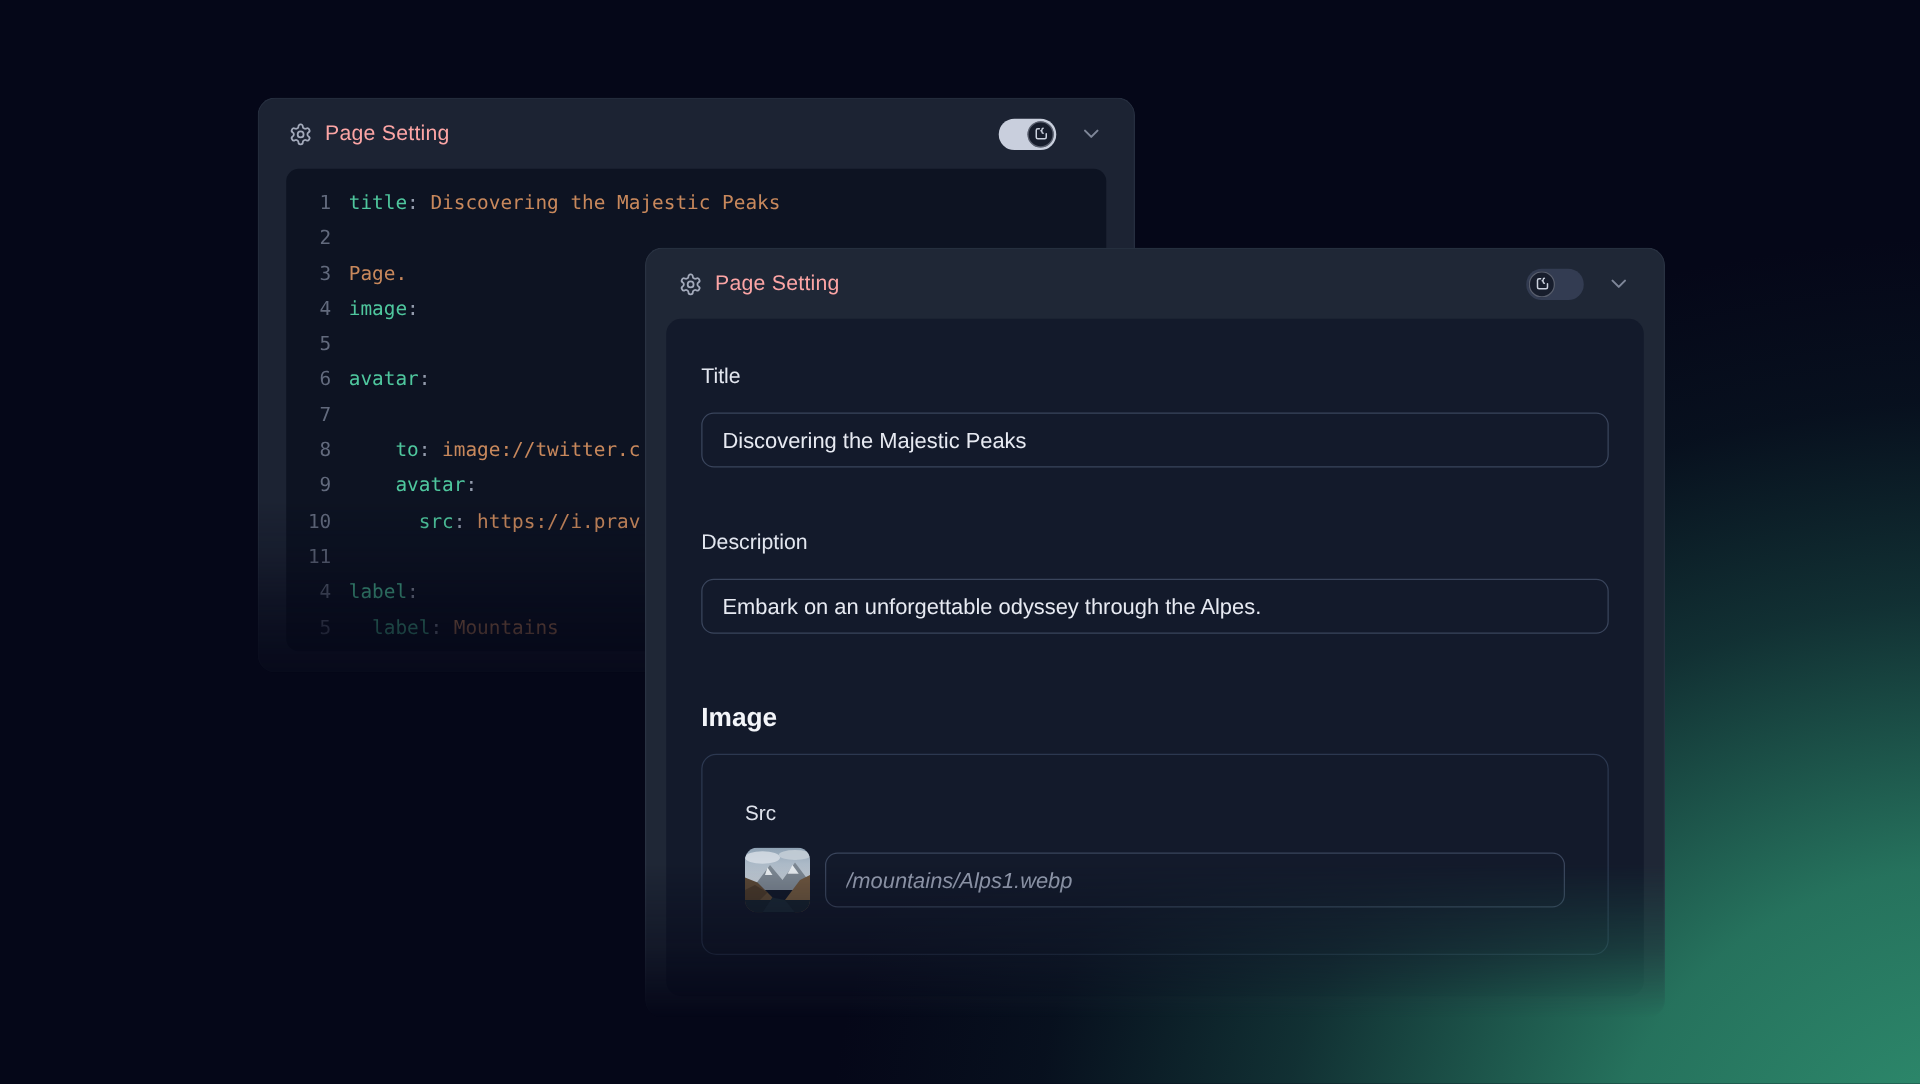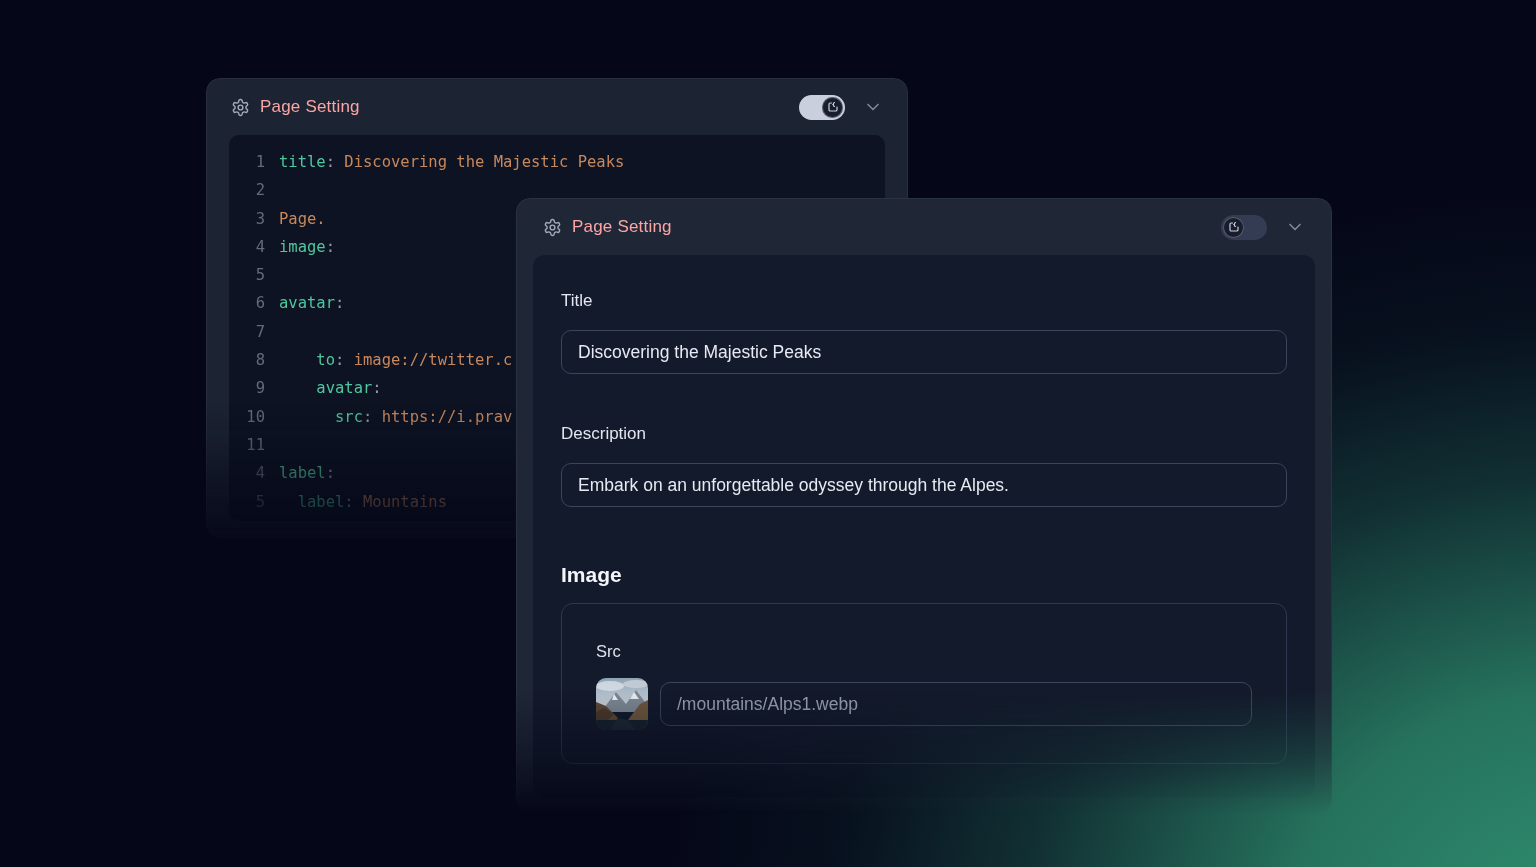--- a/index.html
+++ b/index.html
@@ -96,21 +96,21 @@
   .section-heading { font-size:21px; font-weight:700; color:#f3f5f9; margin-top:56px; }
   .image-card {
     margin-top:16px; height:161px;
     border:1px solid #2c3850; border-radius:12px;
     padding:38px 34px 0;
   }
   .sub-label { font-size:16.5px; font-weight:500; color:#dfe3ec; margin-bottom:17px; }
   .src-row { display:flex; align-items:center; gap:12px; }
   .thumb-img { width:52px; height:52px; border-radius:10px; overflow:hidden; flex:0 0 auto; cursor:pointer; }
   .thumb-img svg { display:block; width:52px; height:52px; }
-  .src-input { flex:1; color:#98a0b3; }
+  .src-input { flex:1; color:#98a0b3;font-style:italic; }
 </style>
 </head>
 <body>
 
 <div class="panel" id="back-panel">
   <div class="panel-header">
     <svg class="gear" viewBox="0 0 24 24" fill="none" stroke-width="1.8" stroke-linecap="round" stroke-linejoin="round">
       <path d="M12.22 2h-.44a2 2 0 0 0-2 2v.18a2 2 0 0 1-1 1.73l-.43.25a2 2 0 0 1-2 0l-.15-.08a2 2 0 0 0-2.73.73l-.22.38a2 2 0 0 0 .73 2.73l.15.1a2 2 0 0 1 1 1.72v.51a2 2 0 0 1-1 1.74l-.15.09a2 2 0 0 0-.73 2.73l.22.38a2 2 0 0 0 2.73.73l.15-.08a2 2 0 0 1 2 0l.43.25a2 2 0 0 1 1 1.73V20a2 2 0 0 0 2 2h.44a2 2 0 0 0 2-2v-.18a2 2 0 0 1 1-1.73l.43-.25a2 2 0 0 1 2 0l.15.08a2 2 0 0 0 2.73-.73l.22-.39a2 2 0 0 0-.73-2.73l-.15-.08a2 2 0 0 1-1-1.74v-.5a2 2 0 0 1 1-1.74l.15-.09a2 2 0 0 0 .73-2.73l-.22-.38a2 2 0 0 0-2.73-.73l-.15.08a2 2 0 0 1-2 0l-.43-.25a2 2 0 0 1-1-1.73V4a2 2 0 0 0-2-2z"></path>
         <circle cx="12" cy="12" r="3"></circle>
     </svg>

